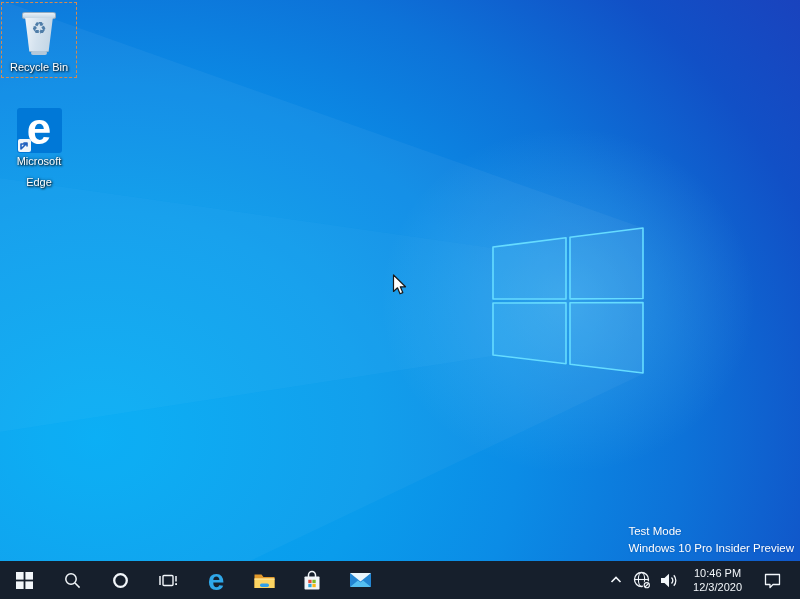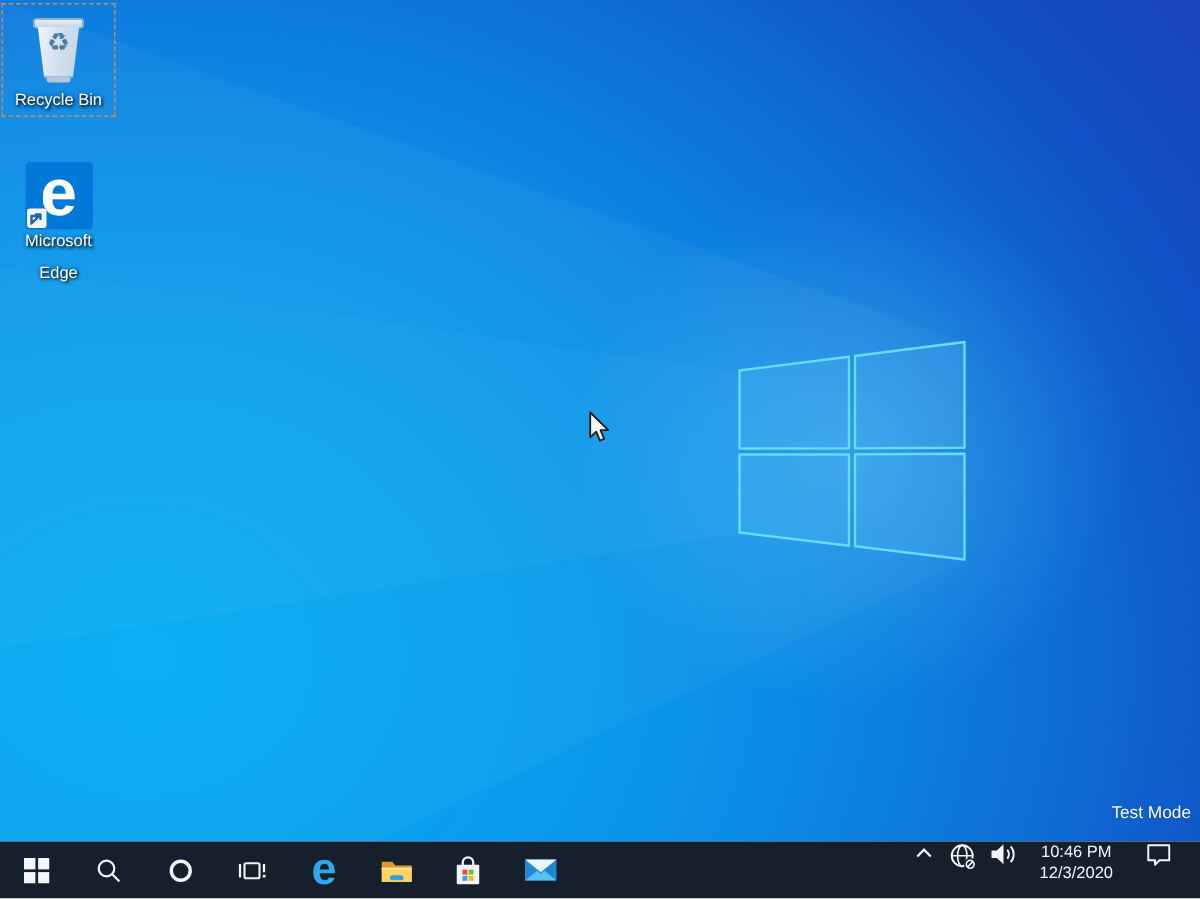--- a/index.html
+++ b/index.html
@@ -44,35 +44,35 @@
   
   .edge-art { position:relative; width:45px; height:45px; background:#0078d7;
     border-radius:3px; display:flex; align-items:center; justify-content:center; }
   .edge-art .e { color:#fff; font-size:44px; font-weight:bold; line-height:40px;
     margin-top:-3px; }
   .shortcut-badge { position:absolute; left:1px; bottom:1px; width:13px; height:13px;
     background:#f2f6fa; border-radius:2px; display:flex; align-items:center;
     justify-content:center; }
 
   
-  .watermark { position:absolute; right:6px; bottom:10px; text-align:left;
+  .watermark { position:absolute; right:6px; bottom:4px; text-align:left;
     color:#fff; font-size:11.5px; line-height:17px;
     text-shadow:0 0 2px rgba(0,40,110,.35);margin-left:24px; }
 
   
   .cursor { position:absolute; left:392px; top:274px; pointer-events:none; }
 
   
   .taskbar { position:relative; width:800px; height:38px; background:#161f2c;
     display:flex; align-items:stretch; color:#f2f6fa; }
   .tb-btn { width:48px; display:flex; align-items:center; justify-content:center;
     cursor:pointer; }
   .edge-tb-e { font-size:30px; font-weight:bold; color:#2fa7e8; line-height:30px; }
   .tb-spacer { flex:1; }
-  .tray { display:flex; align-items:flex-start; }
+  .tray { display:flex; align-items:center; }
   .tray-btn { display:flex; align-items:center; justify-content:center;
     cursor:pointer; padding:0 4px; }
   .clock { display:flex; flex-direction:column; align-items:center;
     justify-content:center; font-size:11px; line-height:14px; padding:0 9px;
     cursor:pointer; }
   .show-desktop { width:6px; border-left:1px solid rgba(255,255,255,.28);
     cursor:pointer; }
 </style>
 </head>
 <body>
@@ -112,20 +112,21 @@
           <path d="M1,8 L1,3 L4,3 M1,8 L7,2 M7,2 L7,5 M7,2 L4,2" stroke="#1f5fbe" stroke-width="1.6" fill="none" stroke-linecap="round" stroke-linejoin="round"></path>
         </svg>
       </span>
     </div>
     <div class="icon-label">Microsoft</div>
     <div class="icon-label" style="margin-top:8px">Edge</div>
   </div>
 
   <div class="watermark">
     <div>Test Mode</div>
+    <div>Windows 10 Pro Insider Preview</div>
   </div>
 
   <svg class="cursor" width="15" height="22" viewBox="0 0 15 22">
     <path d="M1.5,1 L1.5,17.5 L5.5,13.8 L8,19.8 L10.8,18.6 L8.3,12.8 L13.5,12.8 Z" fill="#fff" stroke="#1a1a1a" stroke-width="1.2" stroke-linejoin="round"></path>
   </svg>
 </div>
 
 <div class="taskbar">
 
   <div class="tb-btn">

